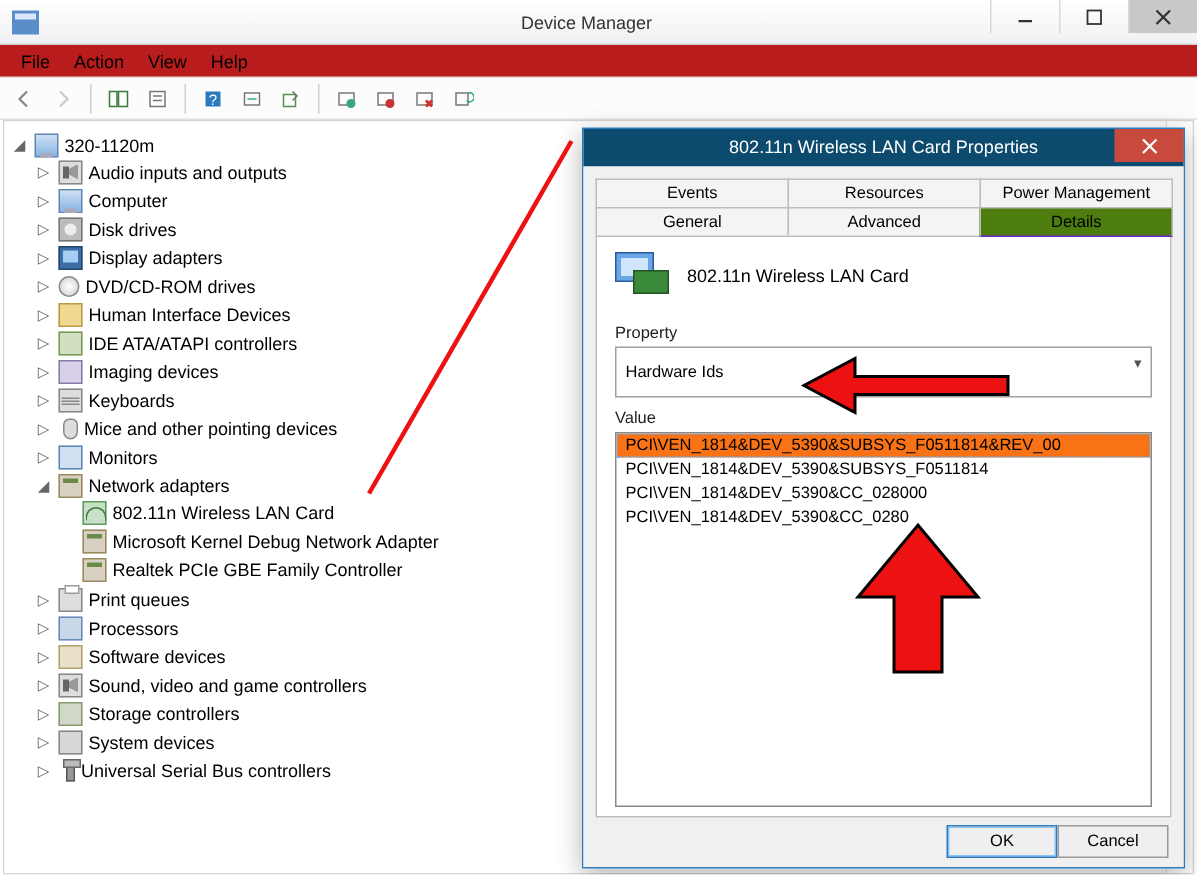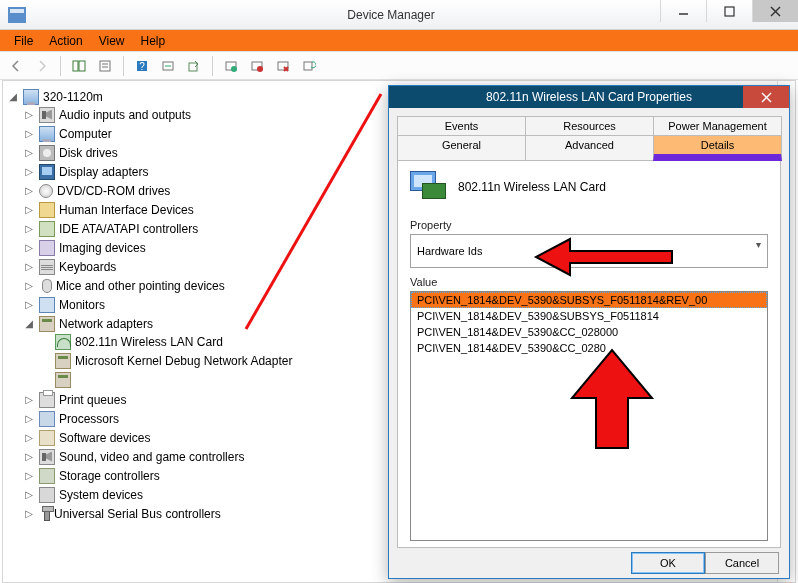--- a/index.html
+++ b/index.html
@@ -31,21 +31,21 @@
     content:""; position:absolute; left:2px; top:2px; width:14px; height:4px; background:#d8e6f5;
   }
   .titlebar .title {
     position:absolute; left:0; right:16px; text-align:center; font-size:12px; color:#333;
   }
   .winbtns { position:absolute; right:0; top:0; display:flex; }
   .winbtn { width:46px; height:22px; display:flex; align-items:center; justify-content:center; border-left:1px solid #d8d8d8;}
   .winbtn.close { background:#c8c8c8; }
   .menubar {
     height:22px; display:flex; align-items:center; padding:0 6px; border-bottom:1px solid #e0e0e0;
-    background:#f97316;
+    background:#b91c1c;
   }
   .menubar .menuitem { padding:2px 8px; }
   .toolbar {
     height:28px; display:flex; align-items:center; padding:0 4px; gap:2px;
     border-bottom:1px solid #e0e0e0; background:#fcfcfc;
   }
   .tbtn {
     width:24px; height:22px; display:flex; align-items:center; justify-content:center;
     border:1px solid transparent;
   }
@@ -115,21 +115,21 @@
   .dialog .dlgbody{
     flex:1; background:#f0f0f0; padding:8px 8px 0 8px; position:relative;
   }
   .tabs { display:flex; flex-wrap:wrap; }
   .tabrow { display:flex; width:100%; }
   .tab {
     flex:1; text-align:center; padding:3px 4px; font-size:11px;
     background:#f4f4f4; border:1px solid #bcbcbc; border-bottom:none;
     margin-right:-1px;
   }
-  .tab.active { background:#fdba74; border-bottom:7px solid #6d28d9; position:relative; z-index:2;}
+  .tab.active { background:#4d7c0f; border-bottom:1px solid #6d28d9; position:relative; z-index:2;}
   .tabcontent {
     border:1px solid #bcbcbc; background:#fff; margin-top:-1px;
     height:388px; padding:10px 12px; position:relative;
   }
   .devhdr { display:flex; align-items:center; gap:10px; margin-bottom:16px;}
   .devhdr .bigicon{
     width:38px;height:32px; position:relative;
   }
   .devhdr .bigicon .mon{position:absolute;left:0;top:0;width:26px;height:20px;background:#6aa7e8;border:1px solid #2a5a9a;}
   .devhdr .bigicon .mon::after{content:"";position:absolute;left:3px;top:3px;right:3px;bottom:3px;background:#cfe5fb;}
@@ -370,20 +370,21 @@
                     <div class="row">
                       <span class="expander"></span>
                       <span class="devicon ic-net"></span>
                       <span>Microsoft Kernel Debug Network Adapter</span>
                     </div>
                   </li>
                   <li>
                     <div class="row">
                       <span class="expander"></span>
                       <span class="devicon ic-net"></span>
+                      <span>Realtek PCIe GBE Family Controller</span>
                     </div>
                   </li>
                 </ul>
               </li>
               <li>
                 <div class="row">
                   <span class="expander">▷</span>
                   <span class="devicon ic-print"></span>
                   <span>Print queues</span>
                 </div>

